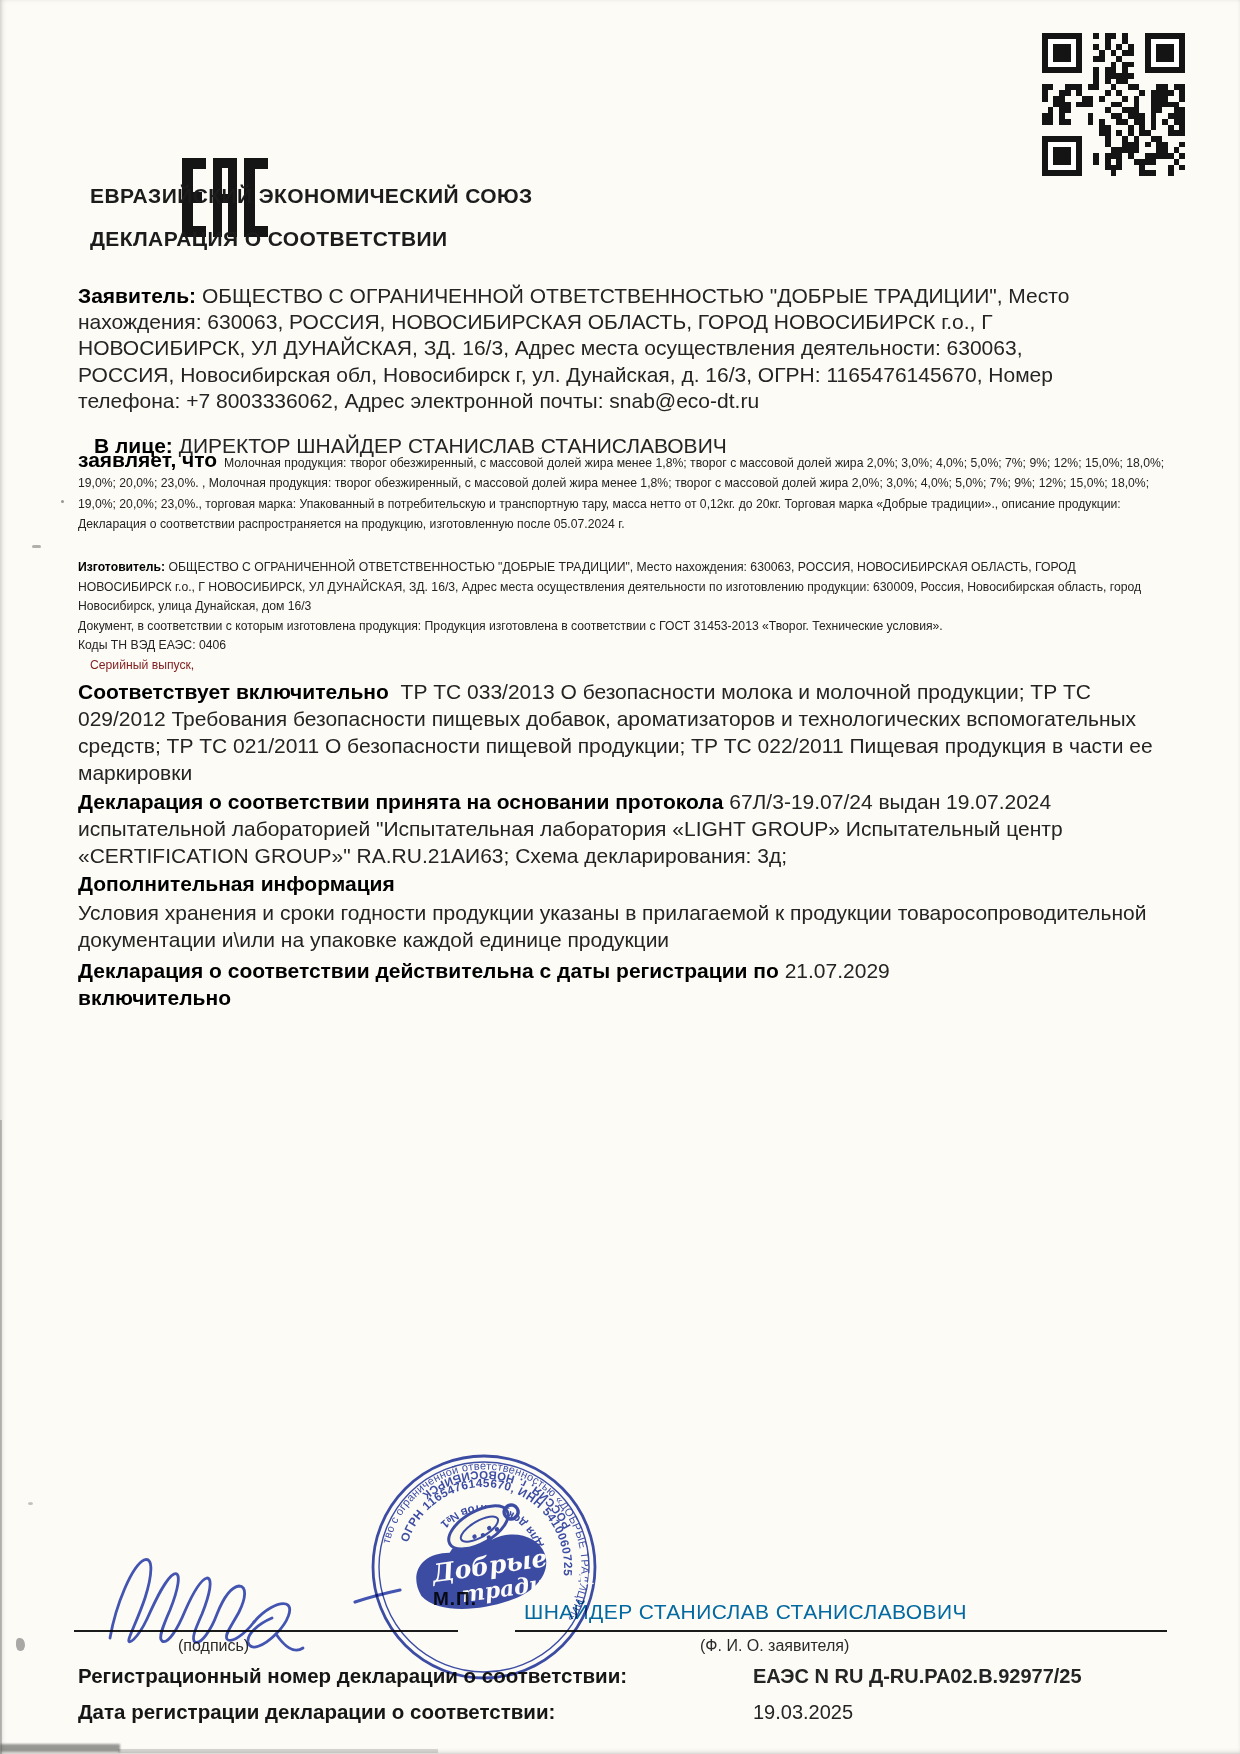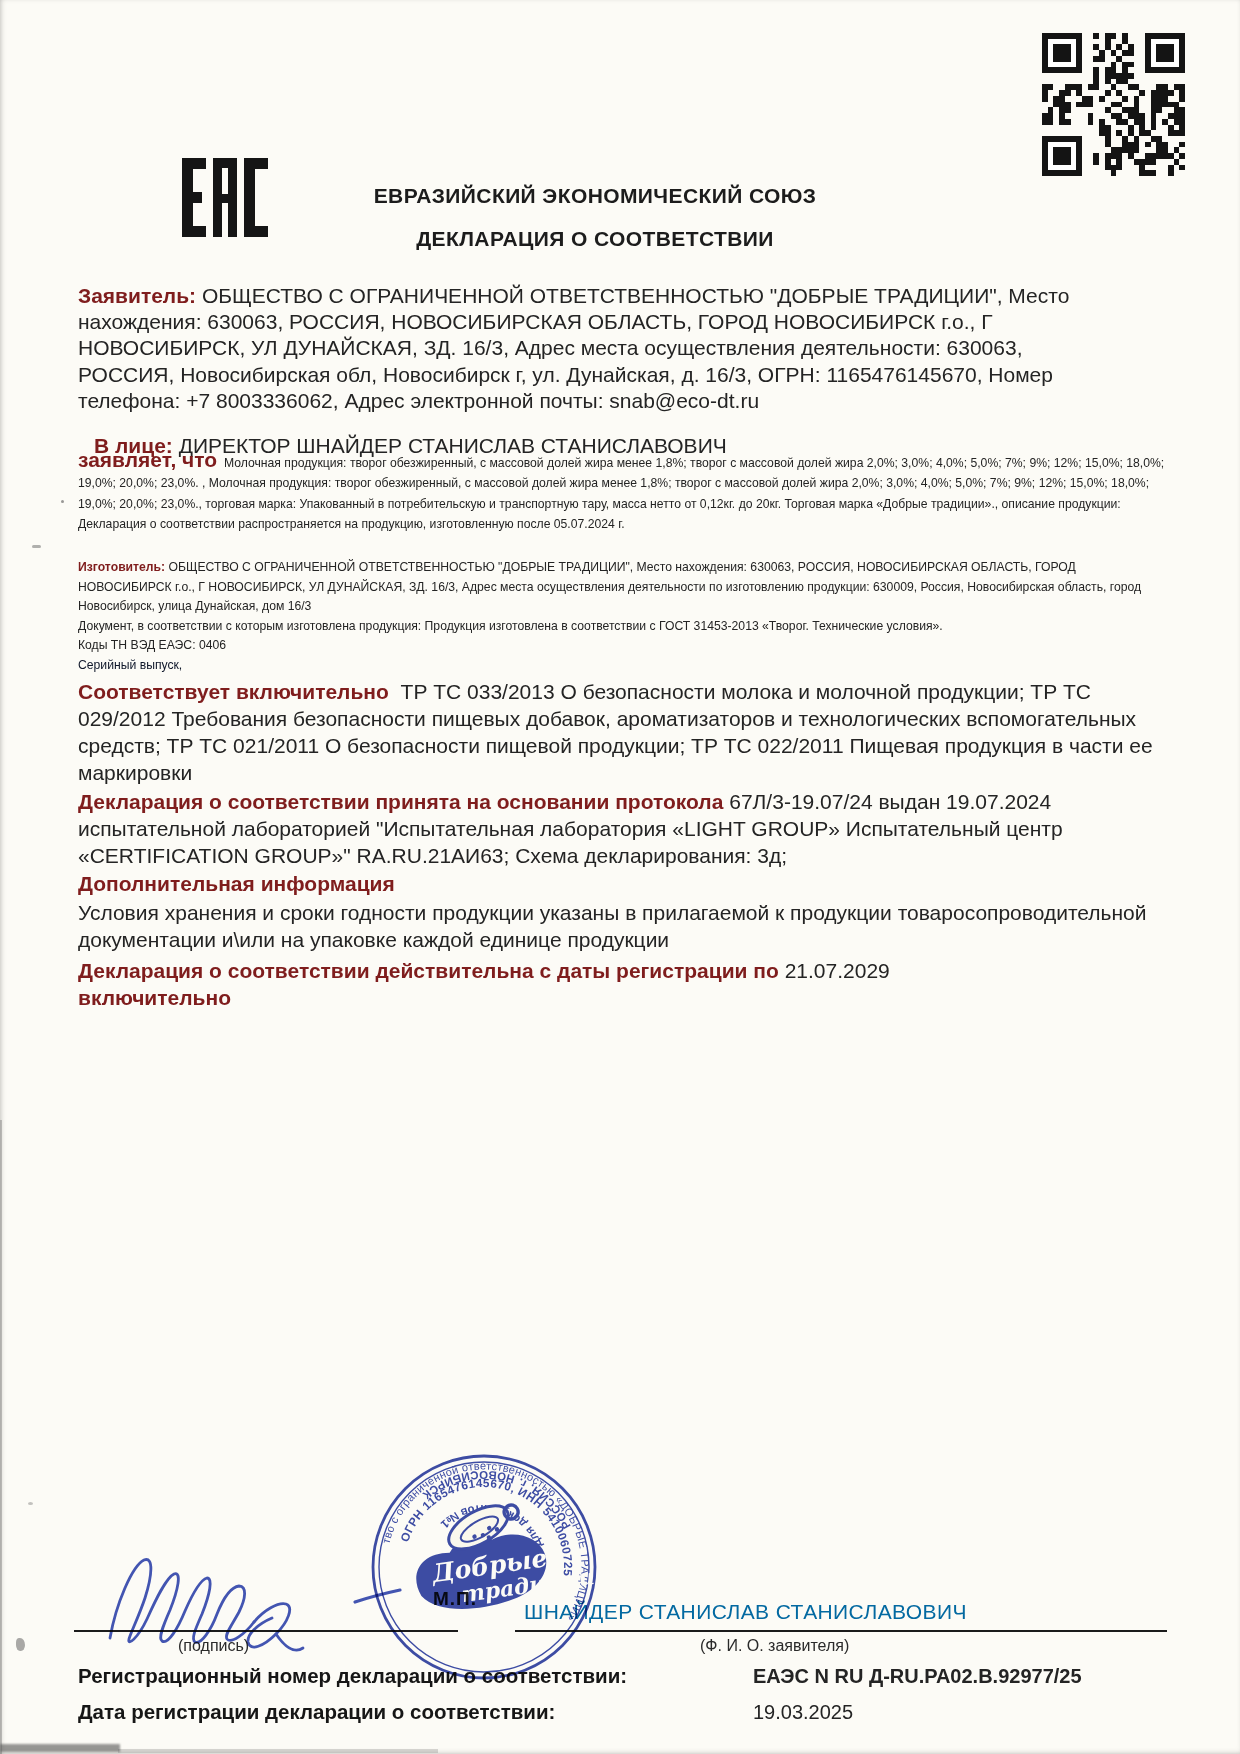--- a/index.html
+++ b/index.html
@@ -6,28 +6,28 @@
   .page{
     position:relative;
     width:1240px;height:1754px;
     margin:0 auto;
     background:#fcfbf6;
     overflow:hidden;
     font-family:"Liberation Sans", sans-serif;
     color:#222;
     box-shadow:inset 3px 0 6px -3px rgba(0,0,0,.25), inset 0 -3px 6px -3px rgba(0,0,0,.2);
   }
-  .center-col{position:absolute;left:90px;width:1010px;text-align:center;}
+  .center-col{position:absolute;left:90px;width:1010px;}
   .title{font-weight:bold;font-size:21px;letter-spacing:.4px;color:#1c1c1c;}
   .para{position:absolute;left:78px;width:1040px;font-size:21px;line-height:26.2px;color:#242424;}
   .para.wide{width:1090px;}
-  .para b{color:#7f1d1d;}
+  .para b{color:#000000;}
   .small{font-size:12.2px;line-height:20.4px;}
   .manuf{font-size:12.2px;line-height:19.6px;}
-  .muted{color:#0f172a;}
+  .muted{color:#7f1d1d;margin-left:12px;}
   .qr{position:absolute;left:1042px;top:33px;width:143px;height:143px;shape-rendering:crispEdges;}
   .eac{position:absolute;left:182px;top:158px;width:86px;height:79px;}
   .sig-line{position:absolute;height:0;border-top:2px solid #1b1b1b;}
   .caption{position:absolute;font-size:16px;color:#2a2a2a;text-align:left;}
   .mp{position:absolute;left:433px;top:1588px;font-weight:bold;font-size:19px;letter-spacing:1px;color:#1d1d1d;}
   .fio-name{position:absolute;left:524px;top:1600px;font-size:21px;letter-spacing:.4px;color:#0369a1;white-space:nowrap;}
   .reg-label{position:absolute;left:78px;font-weight:bold;font-size:20.5px;color:#161616;white-space:nowrap;}
   .reg-value{position:absolute;left:753px;font-size:20px;color:#242424;white-space:nowrap;}
   .stamp{position:absolute;left:366px;top:1449px;width:236px;height:236px;mix-blend-mode:multiply;opacity:.93;}
   .signature{position:absolute;left:98px;top:1540px;width:330px;height:128px;mix-blend-mode:multiply;}

